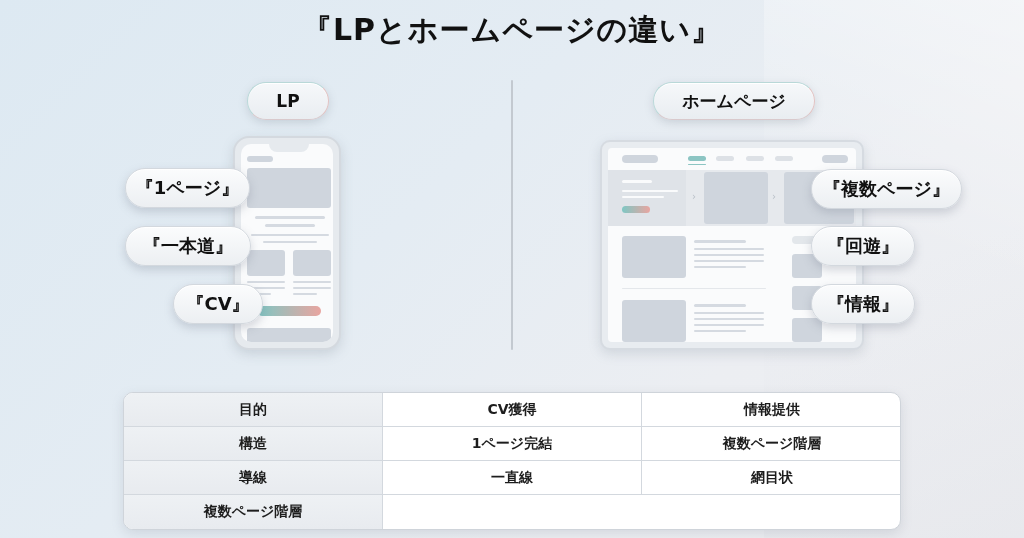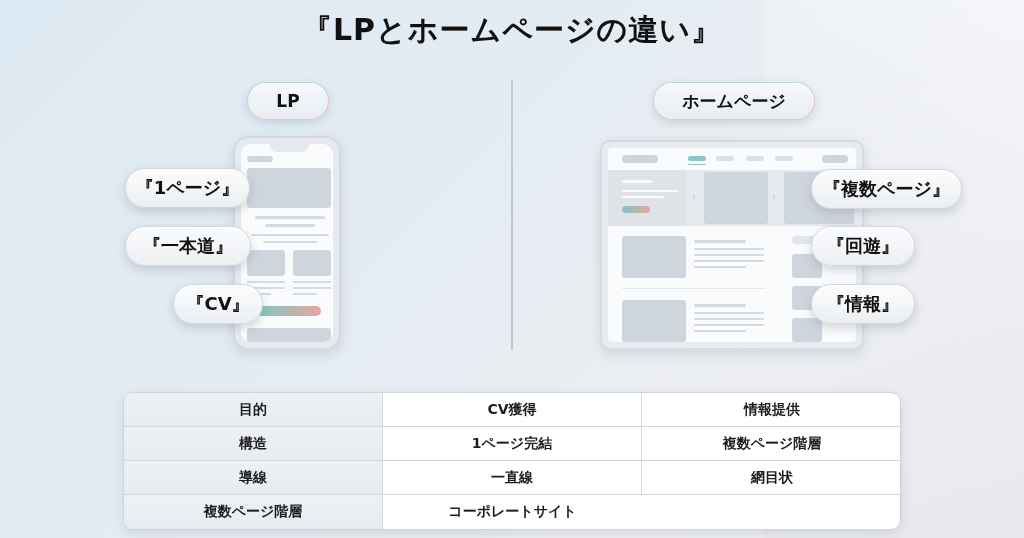--- a/index.html
+++ b/index.html
@@ -169,14 +169,13 @@
 
   <div class="cell head">構造</div>
   <div class="cell">1ページ完結</div>
   <div class="cell last-col">複数ページ階層</div>
 
   <div class="cell head">導線</div>
   <div class="cell">一直線</div>
   <div class="cell last-col">網目状</div>
 
   <div class="cell head last-row">複数ページ階層</div>
-  <div class="cell last-row last-col">コーポレートサイト</div>
 </div>
 
 </body></html>

